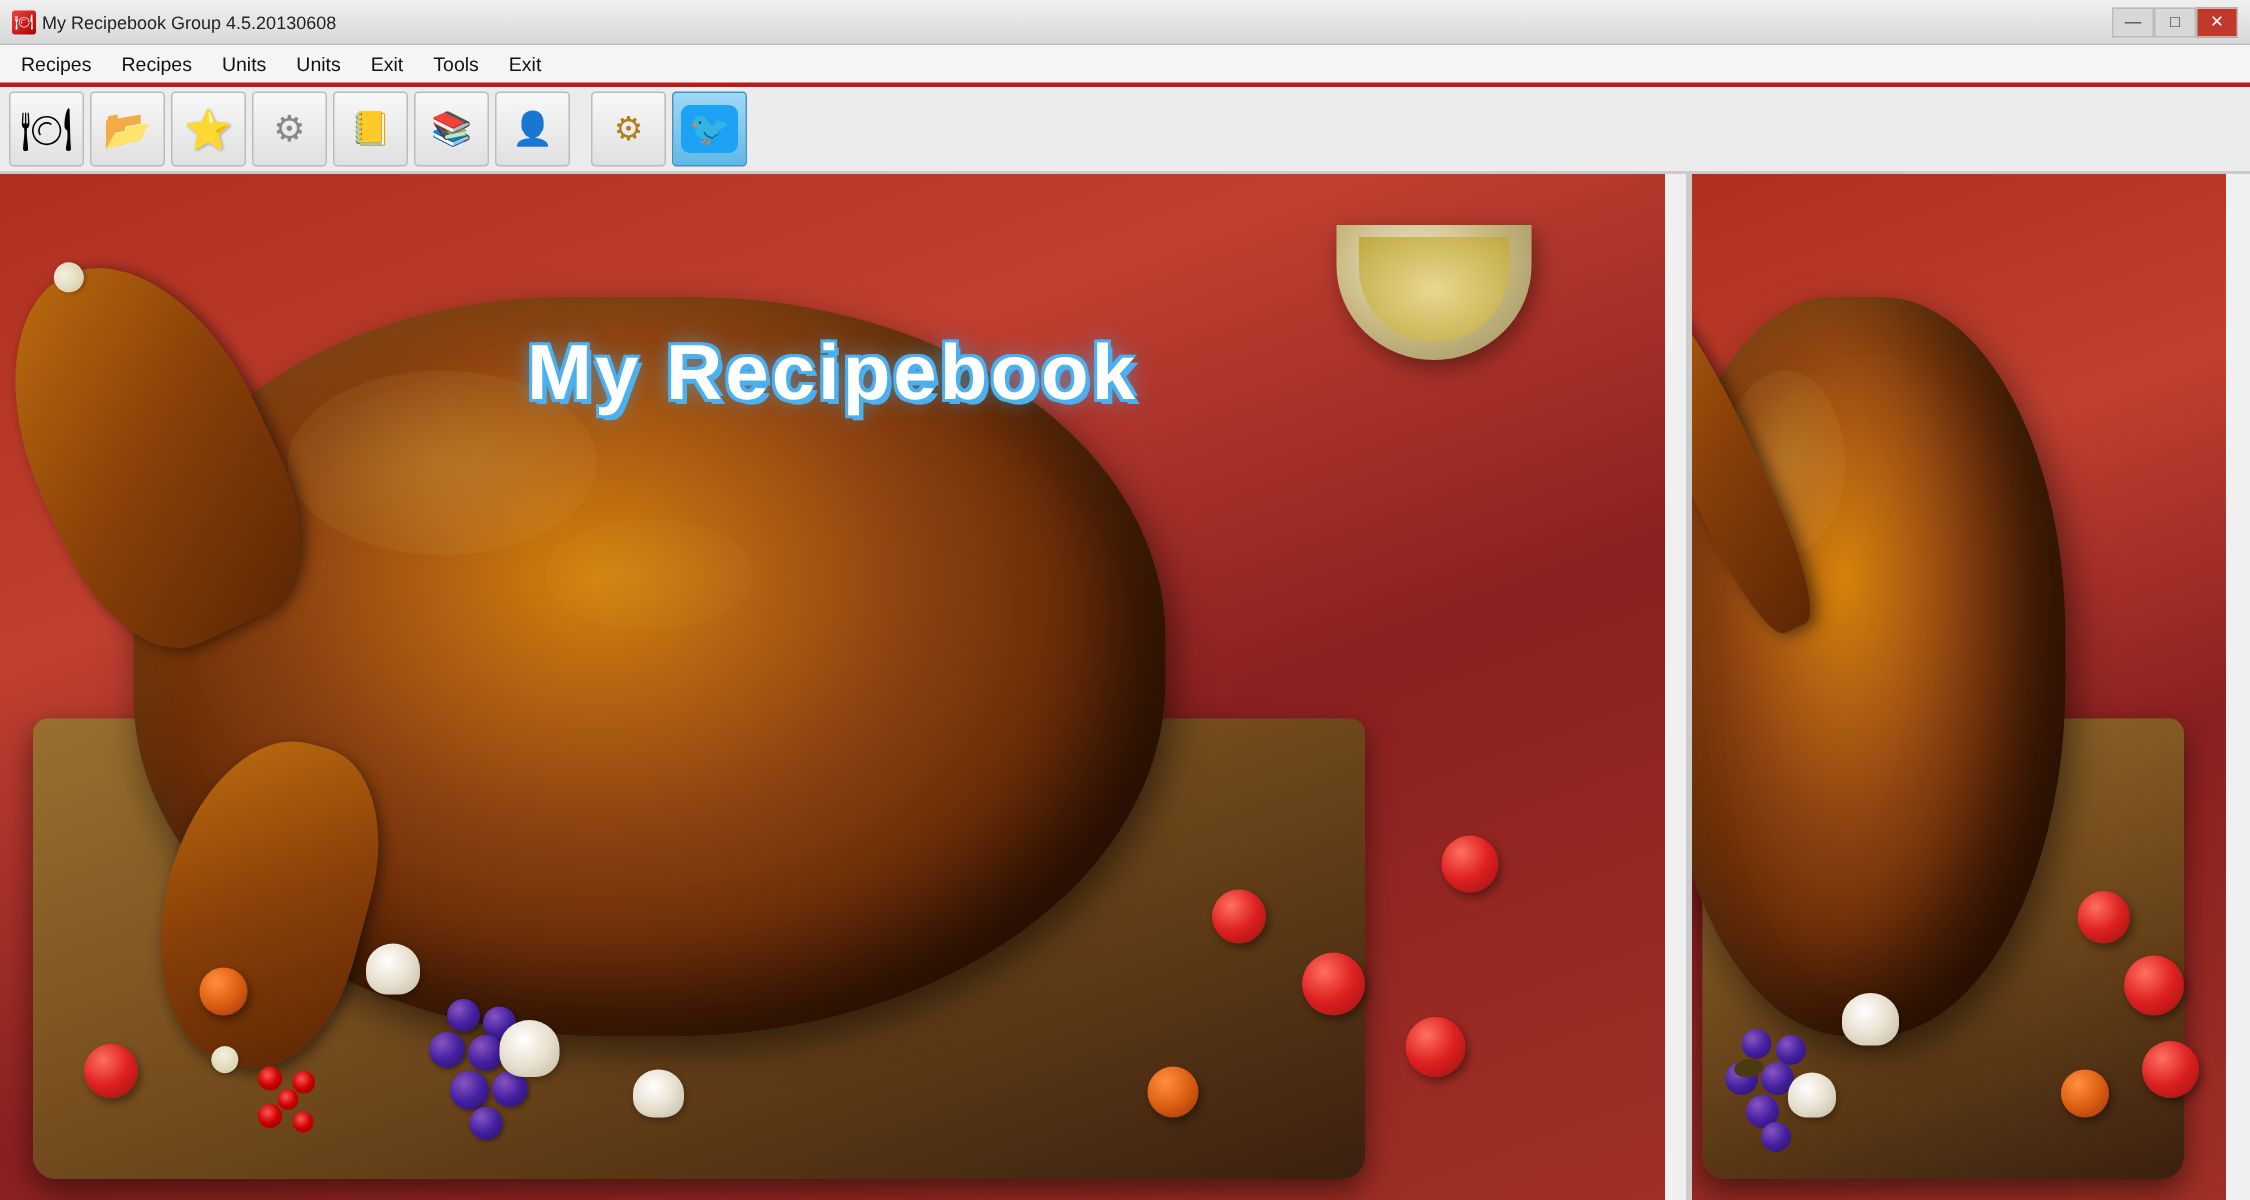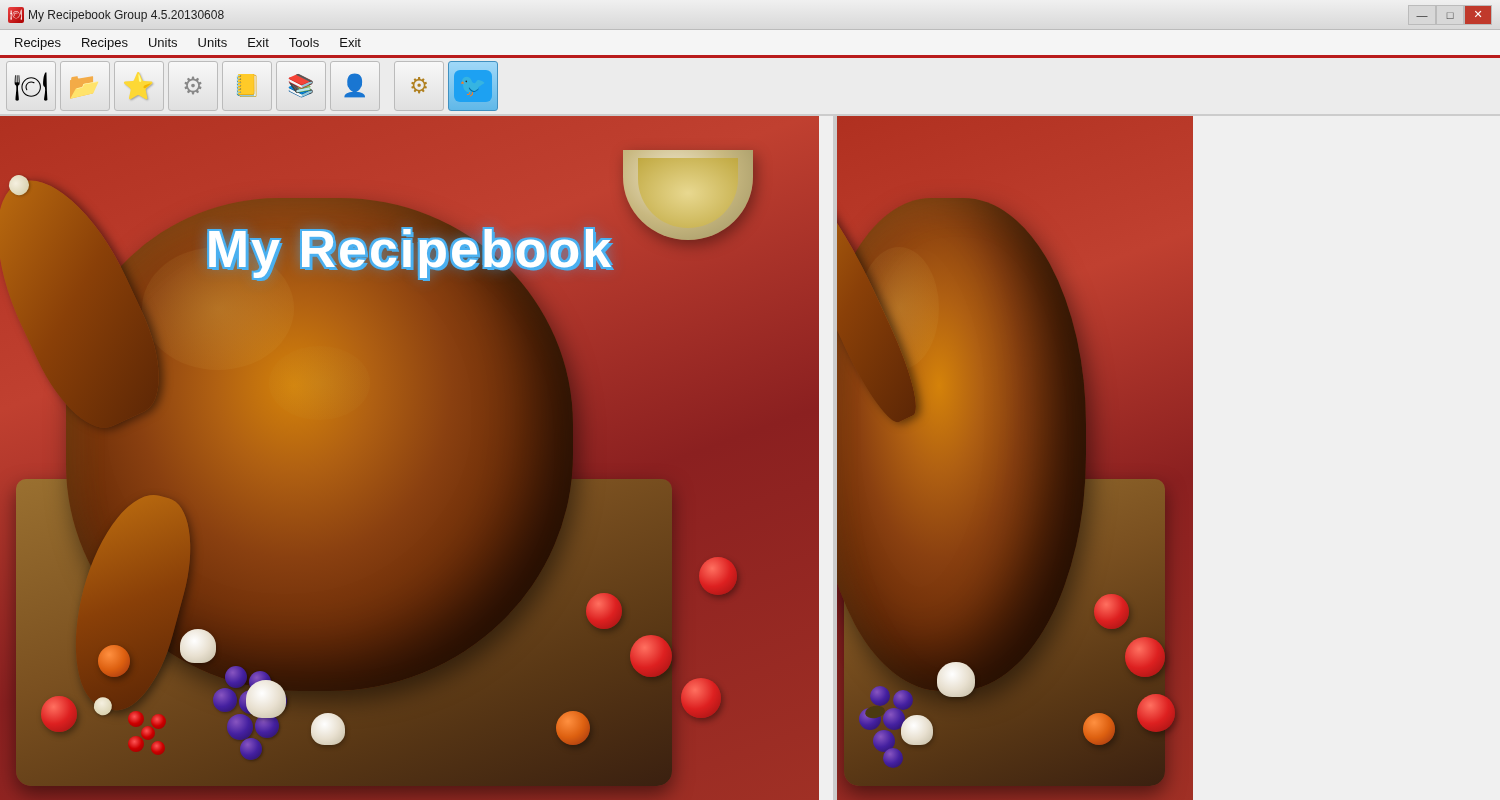--- a/index.html
+++ b/index.html
@@ -85,21 +85,21 @@
       position: relative;
       overflow: hidden;
     }
     .toolbar-btn.active { background: linear-gradient(to bottom, #a0d8f8, #60b8e8); border-color: #4090c0; }
     .toolbar-separator {
       width: 6px; height: 50px;
     }
 
     
     #content {
-      width: 1193px;
+      width: 1484px;
       height: calc(800px - 30px - 28px - 58px);
       position: relative;
       overflow: hidden;
       display: flex;
       gap: 14px;
     }
 
     
     .banner-panel {
       flex: 1;

